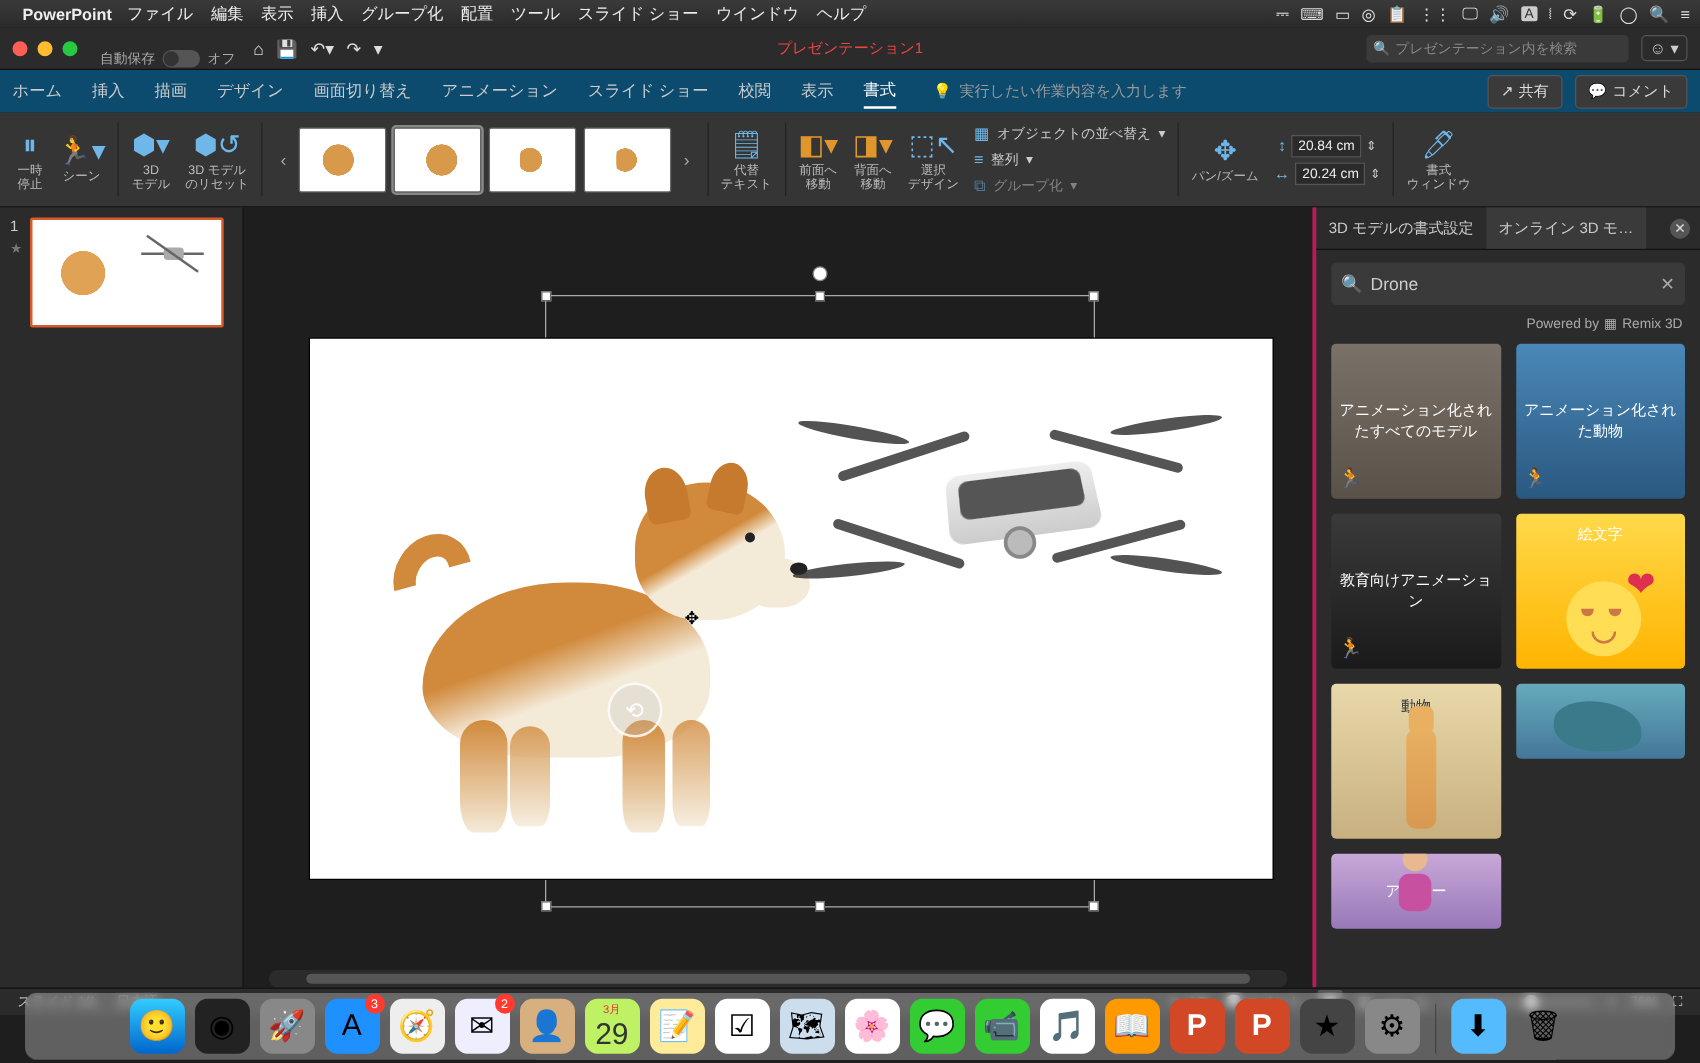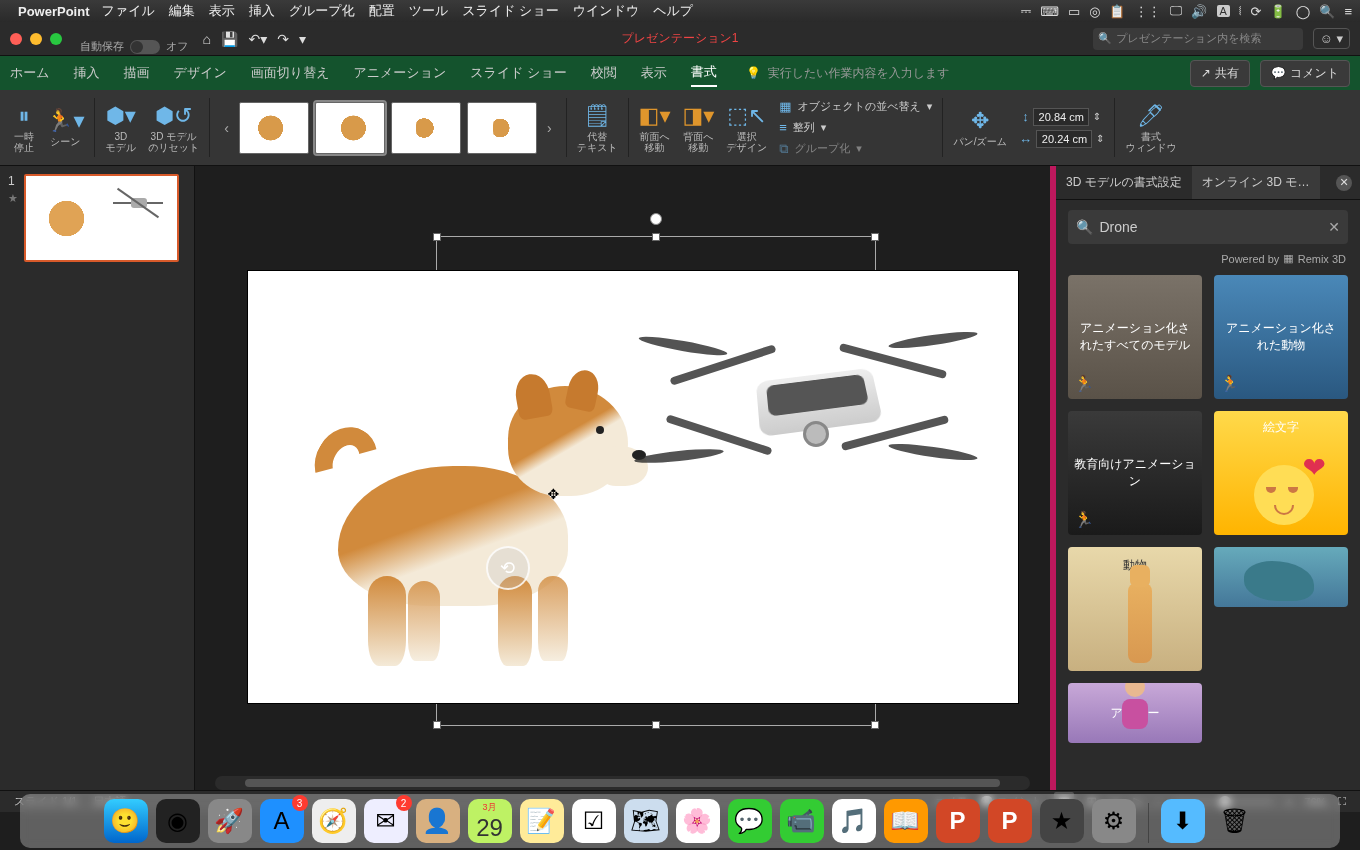--- a/index.html
+++ b/index.html
@@ -22,21 +22,21 @@
 .autosave .pill{width:30px;height:14px;border-radius:7px;background:#555;position:relative}
 .autosave .pill::after{content:"";position:absolute;left:1px;top:1px;width:12px;height:12px;border-radius:50%;background:#333}
 .qa { margin-left:14px; display:flex; gap:10px; color:#ddd; font-size:14px; }
 .qa span{cursor:default}
 .doc-title { position:absolute; left:50%; transform:translateX(-50%); color:#ef4444; font-size:12px; }
 .titlebar .right { position:absolute; right:10px; display:flex; align-items:center; gap:10px; }
 .searchbox { width:210px; height:22px; background:#3a3a3a; border-radius:4px; display:flex; align-items:center; padding:0 6px; color:#888; font-size:11px; gap:4px; }
 .help-dd { color:#ccc; border:1px solid #555; border-radius:4px; padding:2px 6px; font-size:13px; }
 
 
-.tabs { height: 34px; background:#14532d; display:flex; align-items:center; padding:0 10px; font-size:13px; color:#ccc; }
+.tabs { height: 34px; background:#0c4a6e; display:flex; align-items:center; padding:0 10px; font-size:13px; color:#ccc; }
 .tabs .tab { margin-right:24px; cursor:default; padding:4px 0; }
 .tabs .tab.active { color:#fff; border-bottom:2px solid #fff; }
 .tabs .tellme { display:flex; align-items:center; gap:6px; color:#999; margin-left:6px; font-size:12px; }
 .tabs .rightbtns { margin-left:auto; display:flex; gap:10px; }
 .tabs .rbtn { background:#3a3a3a; border:1px solid #555; border-radius:4px; padding:4px 10px; font-size:12px; color:#ddd; display:flex; align-items:center; gap:4px; }
 
 
 .ribbon { height:76px; background:#353535; border-bottom:1px solid #111; display:flex; align-items:stretch; padding:4px 8px; color:#ccc; font-size:10px; }
 .rgroup { display:flex; flex-direction:column; align-items:center; justify-content:center; padding:0 6px; position:relative; }
 .rsep { width:1px; background:#222; margin:4px 4px; }
@@ -117,21 +117,21 @@
 .selection .h.mr{right:-4px;top:50%;margin-top:-4px}
 .selection .rot{position:absolute;left:50%;top:-24px;margin-left:-6px;width:12px;height:12px;border:1px solid #888;border-radius:50%;background:#fff}
 .cursor-move{position:absolute;left:300px;top:215px;font-size:14px;color:#000}
 
 
 .hscroll{height:14px;background:#2b2b2b;margin:0 20px;border-radius:7px;position:relative}
 .hscroll .thumb{position:absolute;left:30px;right:30px;top:3px;height:8px;background:#555;border-radius:4px}
 .notes { height:42px; background:#2b2b2b; border-top:1px solid #111; padding:10px 16px; color:#888; font-size:13px; }
 
 
-.rightpanes { width:310px; background:#2b2b2b; border-left:6px solid #be185d; display:flex; flex-direction:column; }
+.rightpanes { width:310px; background:#2b2b2b; border-left:3px solid #be185d; display:flex; flex-direction:column; }
 .rp-tabs { height:34px; display:flex; align-items:center; font-size:12px; color:#ccc; border-bottom:1px solid #111; }
 .rp-tab { padding:0 10px; height:100%; display:flex; align-items:center; }
 .rp-tab.active{background:#3a3a3a}
 .rp-close{margin-left:auto;margin-right:8px;width:16px;height:16px;border-radius:50%;background:#555;color:#ddd;font-size:11px;display:flex;align-items:center;justify-content:center}
 .rp-body{flex:1;padding:10px 12px;overflow:hidden}
 .rp-search{height:34px;background:#3a3a3a;border-radius:4px;display:flex;align-items:center;padding:0 8px;color:#ccc;font-size:14px;gap:6px;position:relative}
 .rp-search .x{position:absolute;right:8px;color:#aaa;font-size:14px}
 .powered{font-size:11px;color:#aaa;text-align:right;margin:8px 2px 10px;display:flex;justify-content:flex-end;gap:4px;align-items:center}
 .cards{display:grid;grid-template-columns:1fr 1fr;gap:12px}
 .card{height:124px;background:#777;border-radius:4px;position:relative;overflow:hidden;display:flex;align-items:center;justify-content:center;color:#fff;font-size:12px;text-align:center;padding:6px}

